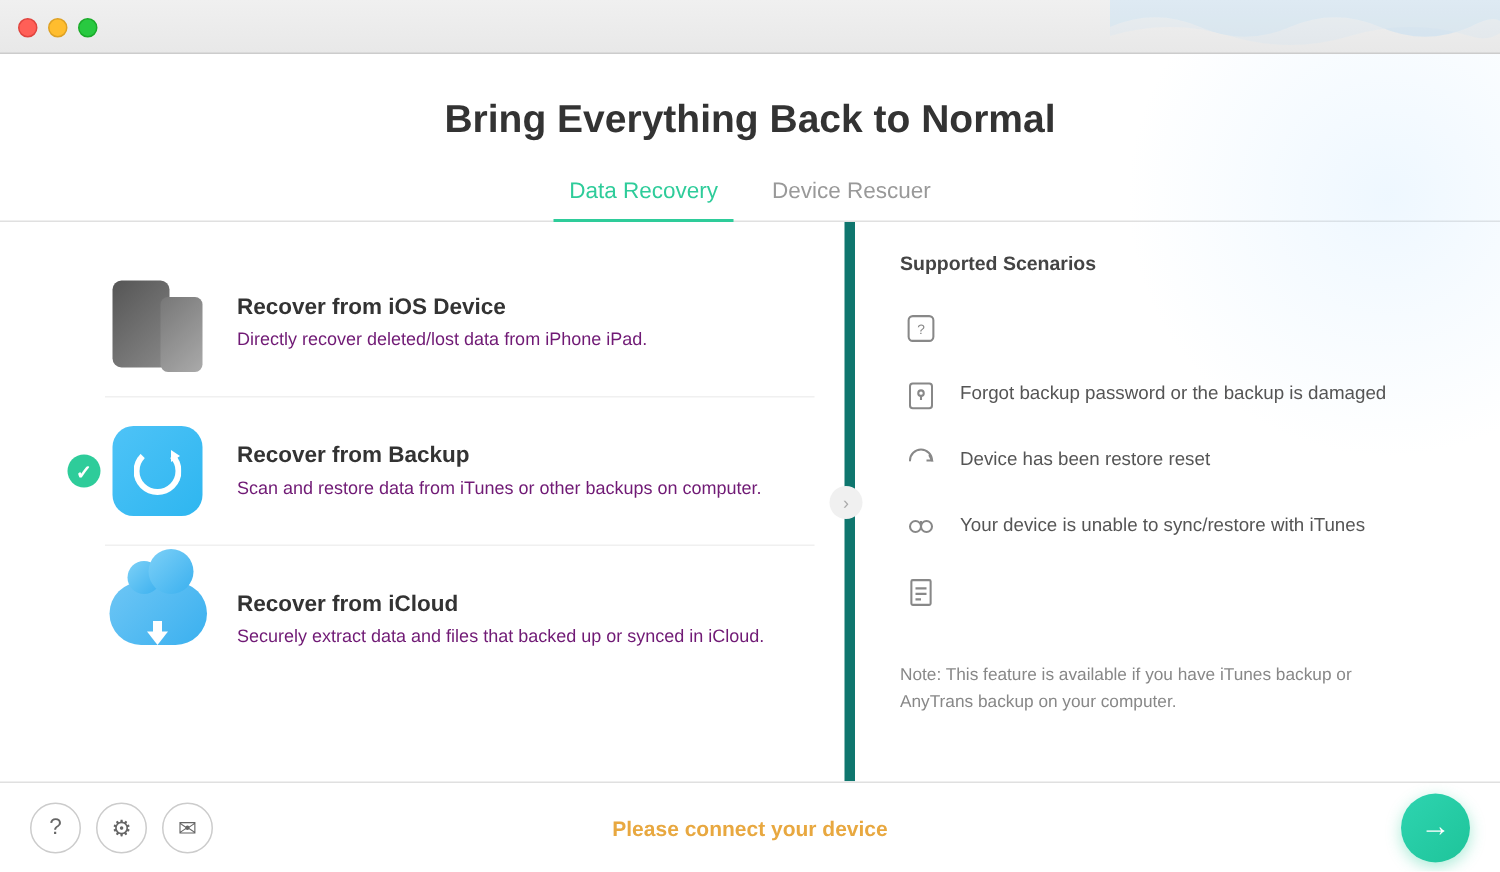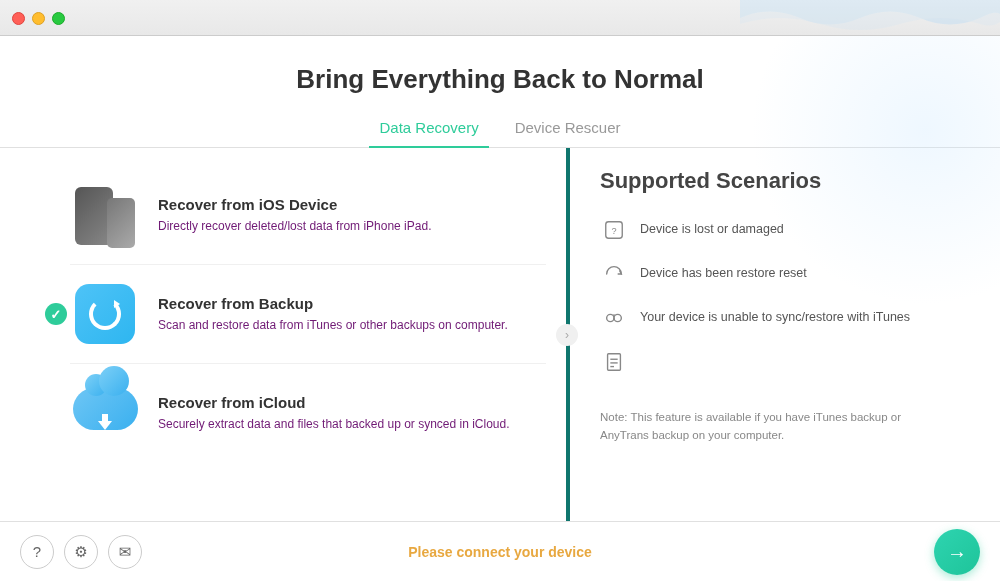--- a/index.html
+++ b/index.html
@@ -98,21 +98,21 @@
       width: 100%;
       flex: 1;
       padding: 0 30px;
     }
 
     
     .left-panel {
       width: 540px;
       padding: 18px 20px 10px 40px;
       position: relative;
-      border-right: 4px solid #0f766e;
+      border-right: 7px solid #0f766e;
     }
 
     .recovery-item {
       display: flex;
       align-items: center;
       padding: 14px 0;
       position: relative;
       cursor: pointer;
     }
     .recovery-item + .recovery-item {
@@ -272,21 +272,21 @@
     }
 
     
     .right-panel {
       flex: 1;
       padding: 20px 20px 10px 30px;
       position: relative;
     }
 
     .scenarios-title {
-      font-size: 22px;
+      font-size: 13px;
       font-weight: 600;
       color: #444;
       margin-bottom: 14px;
     }
 
     .scenario-item {
       display: flex;
       align-items: center;
       gap: 12px;
       padding: 8px 0;
@@ -467,23 +467,32 @@
     <div class="right-panel">
       <div class="scenarios-title">Supported Scenarios</div>
 
       <div class="scenario-item">
         <div class="scenario-icon">
           <svg viewBox="0 0 24 24" fill="none" stroke="#888" stroke-width="1.5">
             <rect x="3" y="3" width="18" height="18" rx="3"></rect>
             <text x="12" y="16" text-anchor="middle" font-size="10" fill="#888" stroke="none">?</text>
           </svg>
         </div>
-        <div class="scenario-text">Device is lost or damaged</div>
-      </div>
-
+      </div>
+
+      <div class="scenario-item">
+        <div class="scenario-icon">
+          <svg viewBox="0 0 24 24" fill="none" stroke="#888" stroke-width="1.5">
+            <rect x="4" y="4" width="16" height="18" rx="2"></rect>
+            <circle cx="12" cy="11" r="2"></circle>
+            <path d="M12 13 L12 16"></path>
+          </svg>
+        </div>
+        <div class="scenario-text">Forgot backup password or the backup is damaged</div>
+      </div>
 
       <div class="scenario-item">
         <div class="scenario-icon">
           <svg viewBox="0 0 24 24" fill="none" stroke="#888" stroke-width="1.5">
             <path d="M4 12 A8 8 0 0 1 20 12" stroke-linecap="round"></path>
             <path d="M18 8 L20 12 L16 12"></path>
           </svg>
         </div>
         <div class="scenario-text">Device has been restore reset</div>
       </div>

